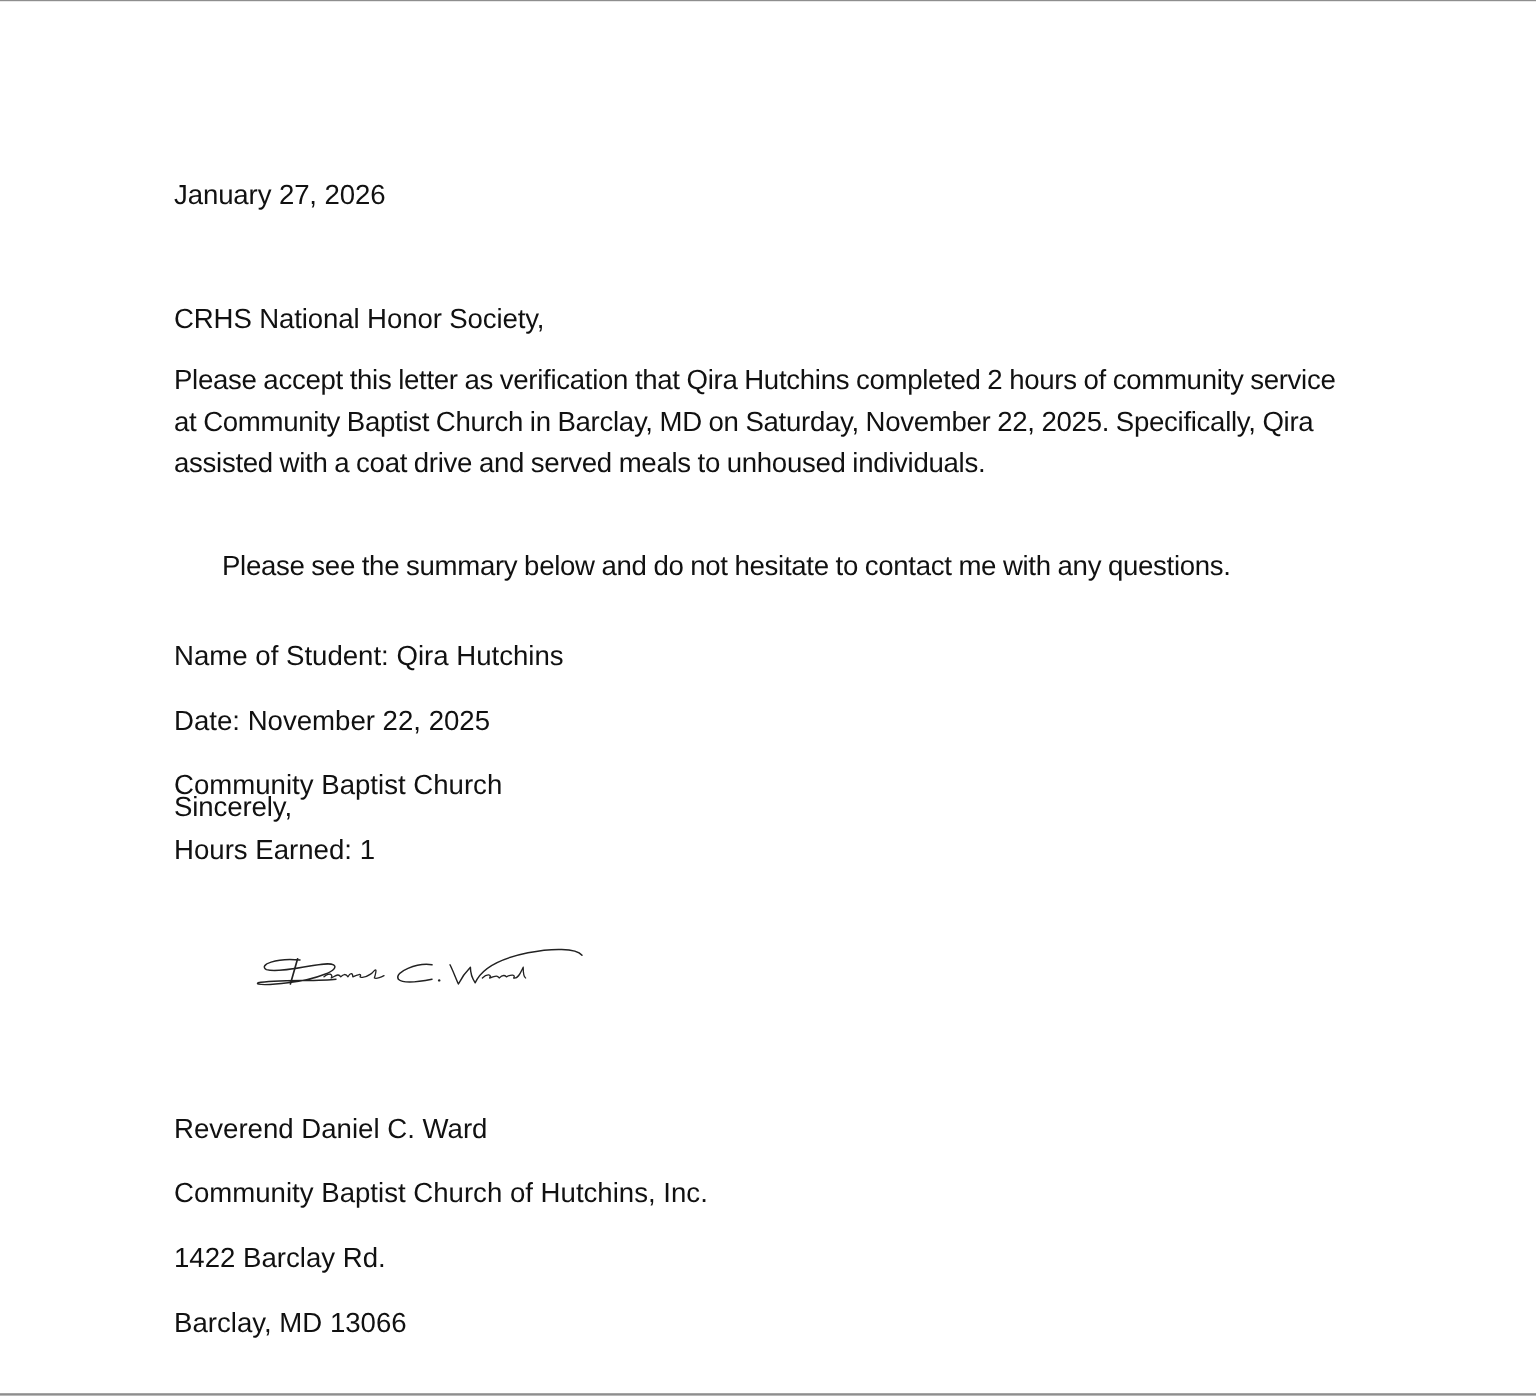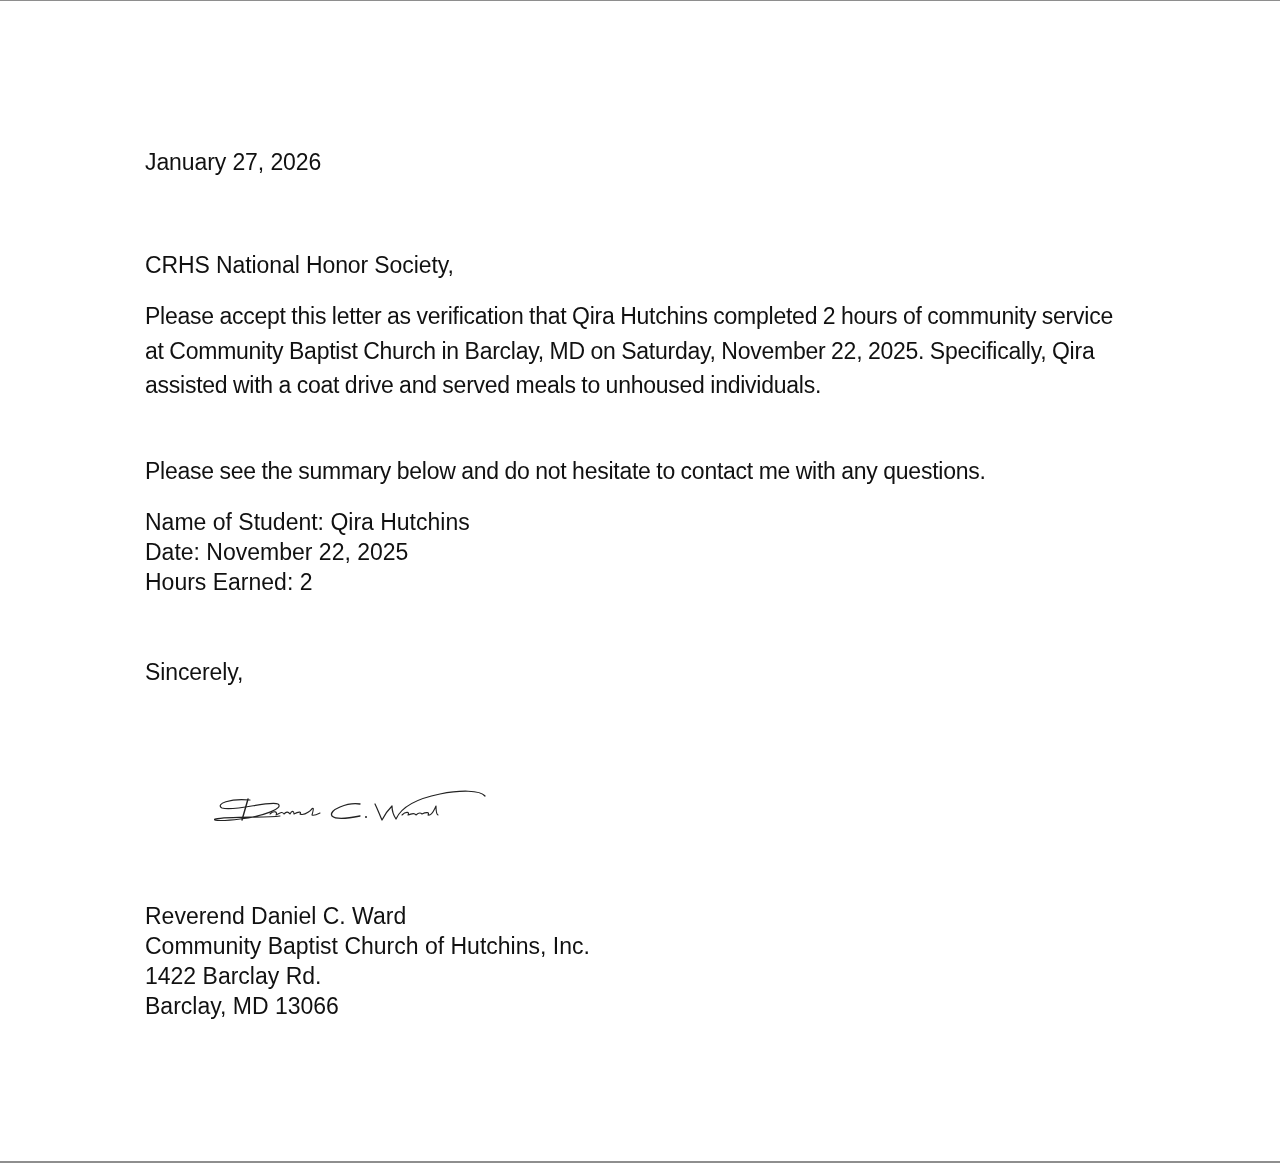--- a/index.html
+++ b/index.html
@@ -49,47 +49,48 @@
       line-height: 34.5px;
       letter-spacing: -0.25px;
       word-spacing: -0.5px;
     }
     .block {
       position: absolute;
       left: 0;
       font-size: 23px;
       line-height: 30px;
     }
-    .block div { white-space: nowrap; }
+    .block div { white-space: nowrap; margin-top: 24px; }
     .signature {
       position: absolute;
       left: 210px;
       top: 786px;
       width: 280px;
       height: 45px;
     }
   </style>
 </head>
 <body>
 
 <div class="border-top"></div>
 
 <div class="page">
   <div class="line" style="top:147px;">January 27, 2026</div>
 
   <div class="line" style="top:250px;text-align:right;">CRHS National Honor Society,</div>
 
   <div class="para" style="top:299px;">Please accept this letter as verification that Qira Hutchins completed 2 hours of community service at Community Baptist Church in Barclay, MD on Saturday, November 22, 2025. Specifically, Qira assisted with a coat drive and served meals to unhoused individuals.</div>
 
-  <div class="para" style="top:454px;">Please see the summary below and do not hesitate to contact me with any questions.</div>
+  <div class="para" style="top:454px;margin-left:40px;">Please see the summary below and do not hesitate to contact me with any questions.</div>
 
   <div class="block" style="top:507px;">
     <div>Name of Student: Qira Hutchins</div>
     <div>Date: November 22, 2025</div>
-    <div>Hours Earned: 2</div>
+    <div>Community Baptist Church</div>
+    <div>Hours Earned: 1</div>
   </div>
 
   <div class="line" style="top:657px;">Sincerely,</div>
 
   <div class="block" style="top:901px;">
     <div>Reverend Daniel C. Ward</div>
     <div>Community Baptist Church of Hutchins, Inc.</div>
     <div>1422 Barclay Rd.</div>
     <div>Barclay, MD 13066</div>
   </div>

